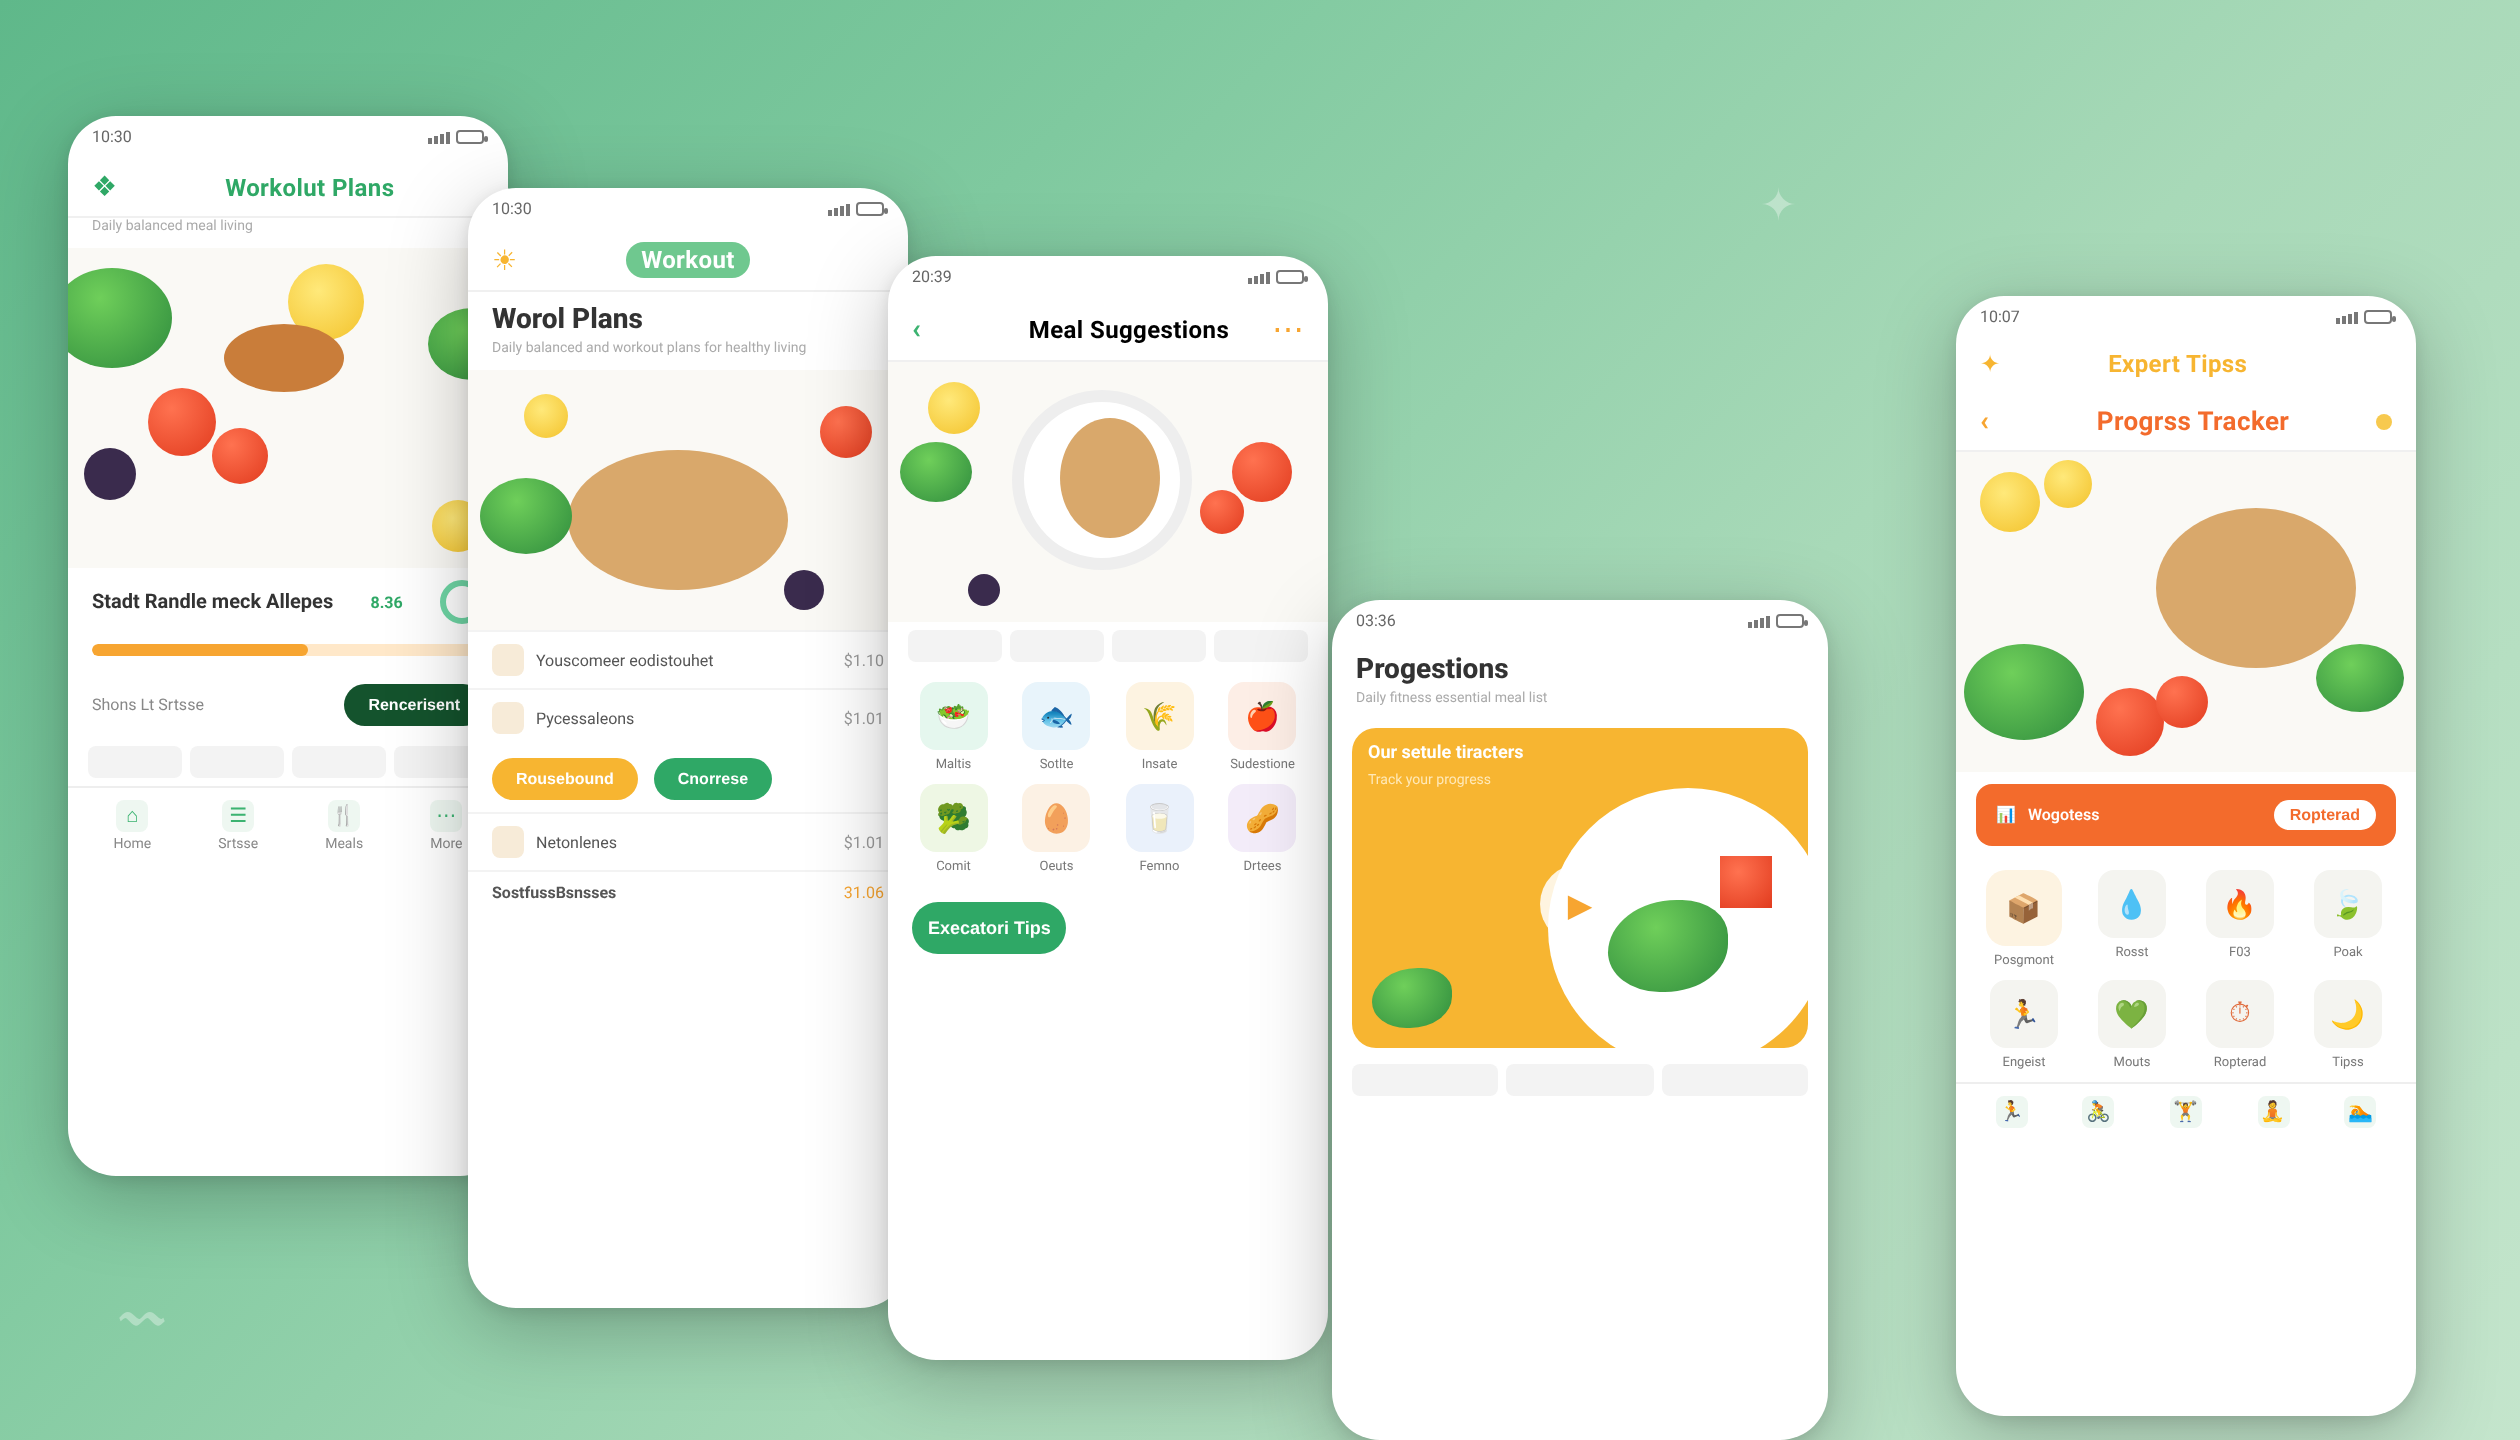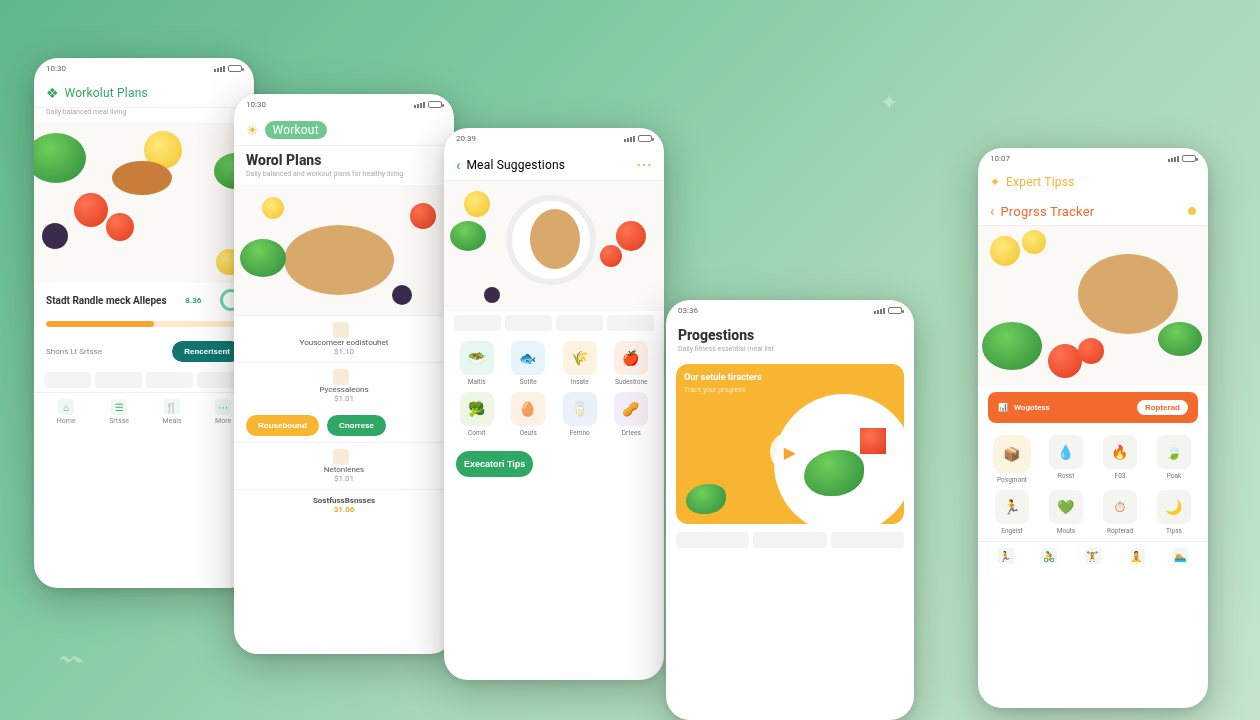--- a/index.html
+++ b/index.html
@@ -32,46 +32,46 @@
   .phone .notch-bar .bars span { width:2px; background:#777; }
   .phone .notch-bar .bars span:nth-child(1){height:3px}
   .phone .notch-bar .bars span:nth-child(2){height:4px}
   .phone .notch-bar .bars span:nth-child(3){height:5px}
   .phone .notch-bar .bars span:nth-child(4){height:6px}
 
   .app-header {
     display:flex; align-items:center; gap:6px; padding: 8px 12px 6px;
     border-bottom: 1px solid #f0f0f0;
   }
-  .app-header .title { font-size: 12px; font-weight:400; letter-spacing:.2px; }
+  .app-header .title { font-size: 12px; font-weight:700; letter-spacing:.2px;margin-left:48px; }
   .chev-back { color:#3cb371; font-size:14px; font-weight:800; }
 
   .hero-food {
     width: 100%; height: 130px; position: relative; overflow:hidden;
     background: #faf9f5;
   }
   .hero-food.big { height: 160px; }
   .hero-food .blob {
     position:absolute; border-radius:50%;
   }
 
   .section-title { font-size: 10px; font-weight:700; padding: 8px 12px 2px; color:#333; }
   .section-sub { font-size: 7px; color:#aaa; padding: 0 12px 6px; line-height:1.3; }
 
   .row { display:flex; align-items:center; gap:6px; padding: 6px 12px; }
   .pill-btn {
     border:none; border-radius: 14px; padding: 6px 12px; font-size:8px; font-weight:600; cursor:pointer;
   }
   .pill-green { background:#2fa866; color:#fff; }
-  .pill-orange { background:#0f766e; color:#fff; }
+  .pill-orange { background:#14532d; color:#fff; }
   .pill-amber { background:#f7b531; color:#fff; }
 
   .list-item {
     display:flex; justify-content:space-between; align-items:center;
-    padding: 6px 12px; border-top:1px solid #f3f3f3; font-size:8px; color:#555;flex-direction:column;
+    padding: 6px 12px; border-top:1px solid #f3f3f3; font-size:8px; color:#555;
   }
   .list-item .ic { width:16px; height:16px; border-radius:4px; background:#f7ebd8; margin-right:6px; }
   .list-item .lbl { flex:1; }
   .list-item .val { color:#999; }
 
   .tabs { display:flex; justify-content:space-around; padding:6px 6px; font-size:7px; color:#888; border-top:1px solid #eee;}
   .tabs .tab { text-align:center; }
   .tabs .tab .ti { width:16px; height:16px; margin:0 auto 2px; border-radius:4px; background:#eef7f1; color:#3cb371; display:flex; align-items:center; justify-content:center; font-size:10px;}
 
   .icon-grid { display:grid; grid-template-columns: repeat(4,1fr); gap:6px; padding:6px 10px; }
@@ -226,21 +226,21 @@
       <button class="pill-btn pill-amber">Rousebound</button>
       <button class="pill-btn pill-green">Cnorrese</button>
     </div>
     <div class="list-item">
       <div class="ic"></div>
       <span class="lbl">Netonlenes</span>
       <span class="val">$1.01</span>
     </div>
     <div class="list-item">
       <span class="lbl" style="font-weight:700">SostfussBsnsses</span>
-      <span class="val" style="color:#f7a531;font-weight:700">31.06</span>
+      <span class="val" style="color:#f7a531;font-weight:400">31.06</span>
     </div>
   </div>
 
   <div class="phone" id="ph3">
     <div class="notch-bar">
       <span>20:39</span>
       <div class="sig">
           <div class="bars">
             <span></span>
             <span></span>

